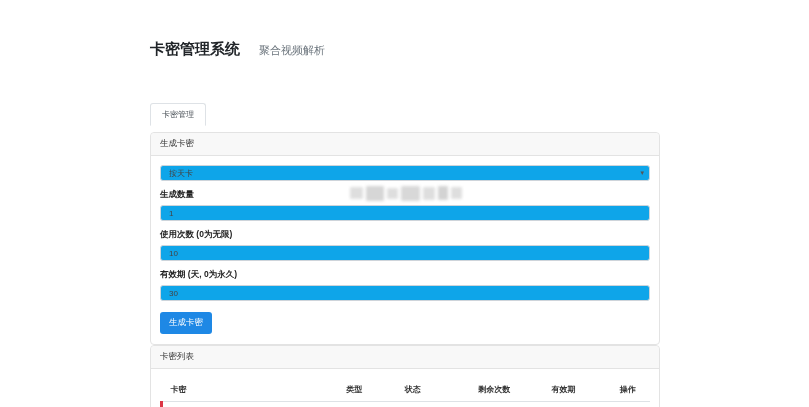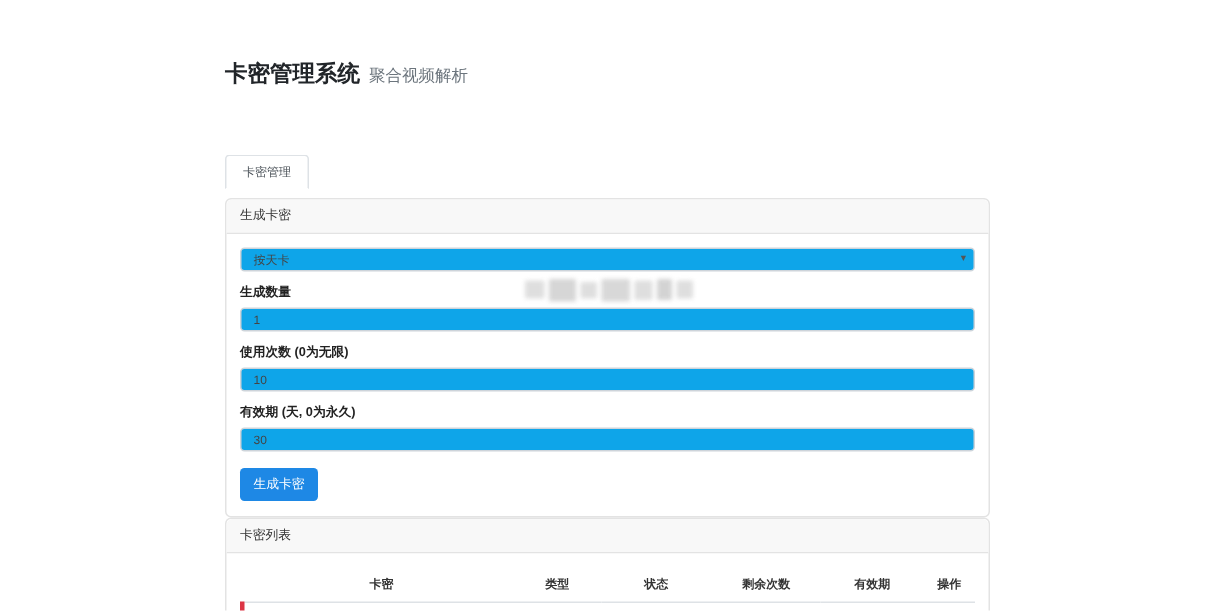--- a/index.html
+++ b/index.html
@@ -1,21 +1,21 @@
 <!DOCTYPE html>
 <html style="--primary: #1e88e5; --danger: #dc3545; --success: #3cc83c;"><head>
 <meta charset="utf-8">
 <style>
   * { margin:0; padding:0; box-sizing:border-box; }
   html,body { width:809px; height:407px; background:#fff; overflow:hidden;
     font-family:"Liberation Sans","DejaVu Sans",sans-serif; color:#212529; }
   .container { position:relative; width:510px; margin-left:150px; padding-top:40px; }
 
   
-  .page-header { display:flex; align-items:baseline; gap:6px; margin-bottom:10px; }
+  .page-header { display:flex; align-items:baseline; gap:19px; margin-bottom:10px; }
   .page-title { font-size:15px; font-weight:bold; color:#212529; }
   .page-subtitle { font-size:11px; color:#6c757d; }
 
   
   .nav-tabs { display:flex; margin-bottom:6px;margin-top:44px; }
   .nav-tab { font-size:8px; padding:5px 11px; border:1px solid #dee2e6;
     border-bottom-color:#fff; border-radius:3px 3px 0 0; background:#fff;
     color:#495057; cursor:pointer; }
 
   
@@ -47,21 +47,21 @@
   .watermark i:nth-child(1){width:14px;height:12px;}
   .watermark i:nth-child(2){width:18px;height:15px;background:#cfcfcf;}
   .watermark i:nth-child(3){width:12px;height:11px;}
   .watermark i:nth-child(4){width:20px;height:15px;background:#d2d2d2;}
   .watermark i:nth-child(5){width:12px;height:13px;}
   .watermark i:nth-child(6){width:10px;height:14px;background:#cccccc;}
   .watermark i:nth-child(7){width:12px;height:12px;}
 
   
   table { width:100%; border-collapse:collapse; font-size:8px; color:#333; }
-  thead th { text-align:center; font-weight:bold; padding:6px 4px;
+  thead th { text-align:left; font-weight:bold; padding:6px 4px;
     border-bottom:1px solid #dee2e6; }
   tbody td { padding:7px 4px; border-bottom:1px solid #efefef; }
   tbody tr td:first-child { border-left:3px solid var(--danger,#dc3545); padding-left:6px; }
   thead th:first-child { padding-left:9px; }
   .col-key{width:37%;} .col-type{width:12%;} .col-status{width:15%;}
   .col-remaining{width:15%;} .col-expiry{width:14%;} .col-action{width:7%;}
 
   .badge { display:inline-block; color:#fff; font-size:7px; padding:2.5px 4px;
     border-radius:3px; line-height:1; }
   .badge-danger { background:var(--danger,#dc3545); }

